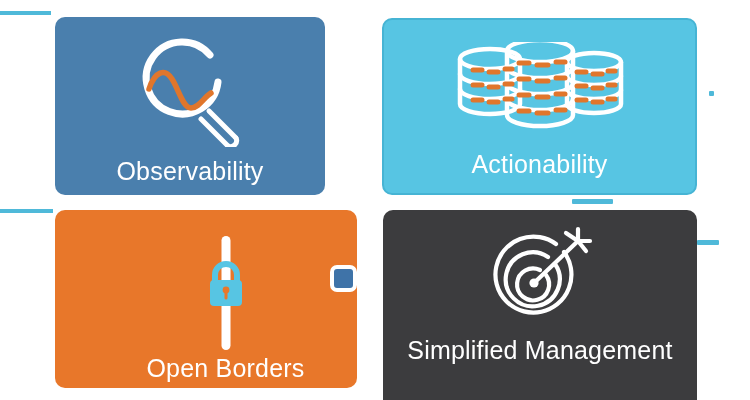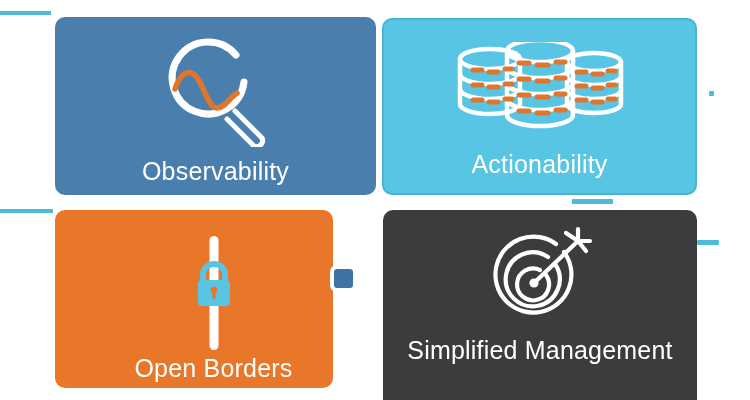--- a/index.html
+++ b/index.html
@@ -37,38 +37,38 @@
     color:#ffffff;
     font-weight:300;
     letter-spacing:.2px;
     white-space:nowrap;
     text-align:center;
     line-height:1;
   }
 
   
   #card-observability{
-    left:55px;top:17px;width:321px;height:178px;
+    left:55px;top:17px;width:270px;height:178px;
     background:#4a7fad;
   }
   #card-observability .card-icon{margin-top:18px;}
   #card-observability .card-label{font-size:25px;margin-top:12px;}
 
   
   #card-actionability{
     left:382px;top:18px;width:315px;height:177px;
     background:#57c5e3;
     border:2px solid #46b4d4;
   }
   #card-actionability .card-icon{margin-top:22px;}
   #card-actionability .card-label{font-size:25px;margin-top:18px;}
 
   
   #card-open-borders{
-    left:55px;top:210px;width:278px;height:178px;
+    left:55px;top:210px;width:302px;height:178px;
     background:#e8772a;
     padding-left:39px;
   }
   #card-open-borders .card-icon{margin-top:12px;}
   #card-open-borders .card-label{font-size:25px;margin-top:6px;}
 
   
   #card-simplified-management{
     left:383px;top:210px;width:314px;height:216px;
     background:#3c3c3e;

